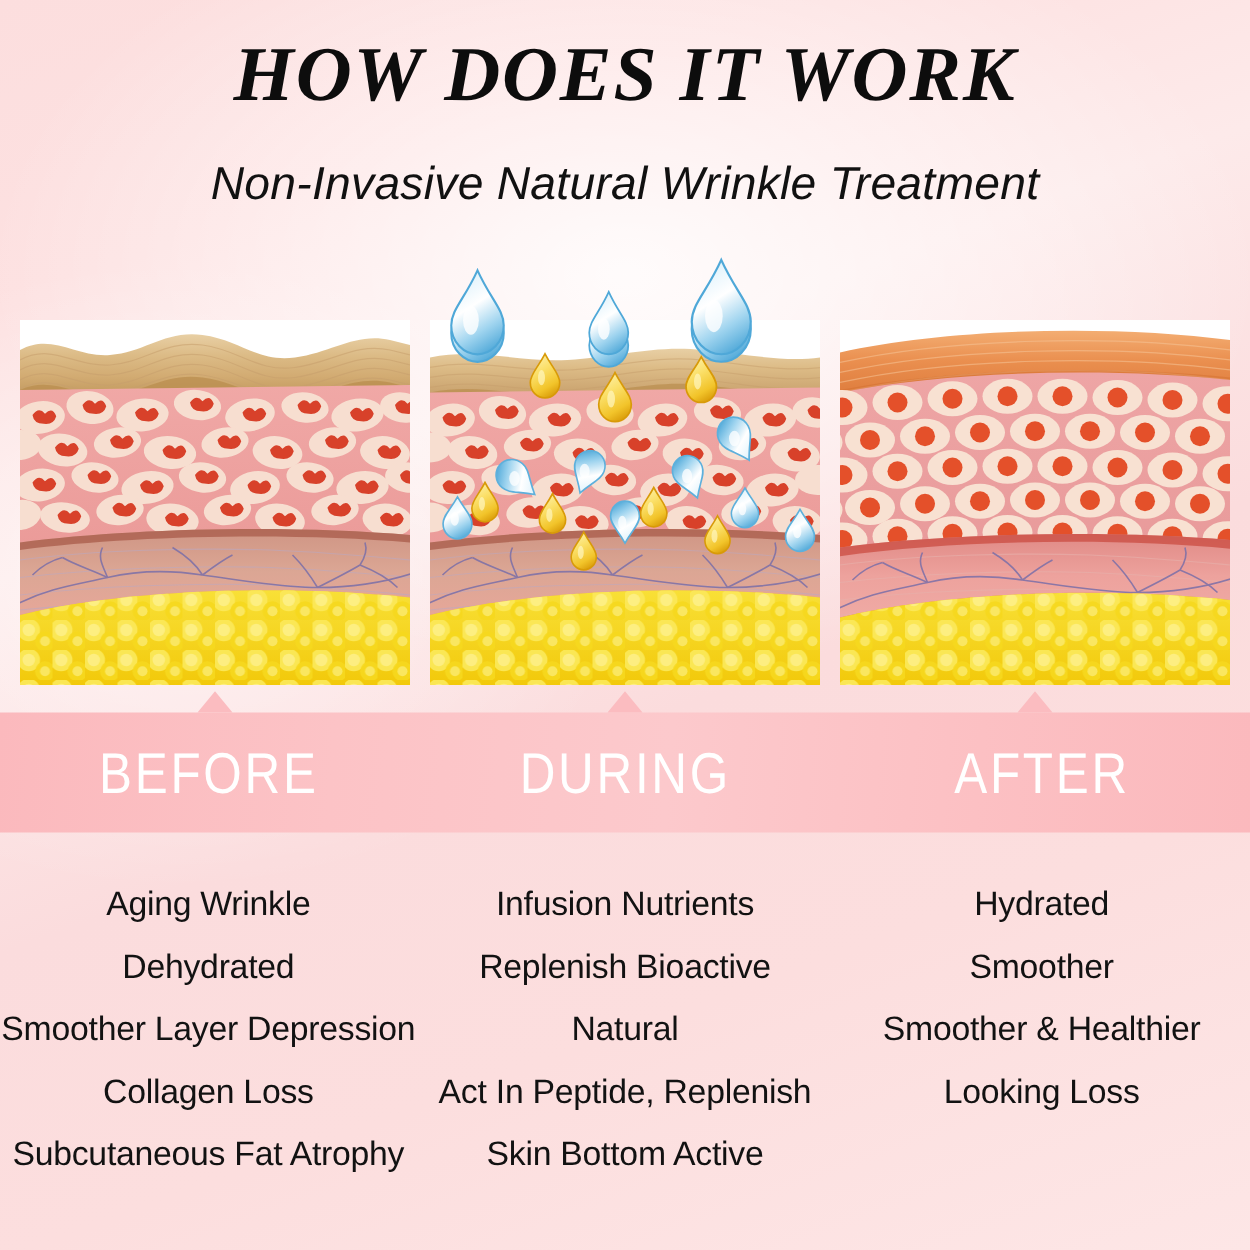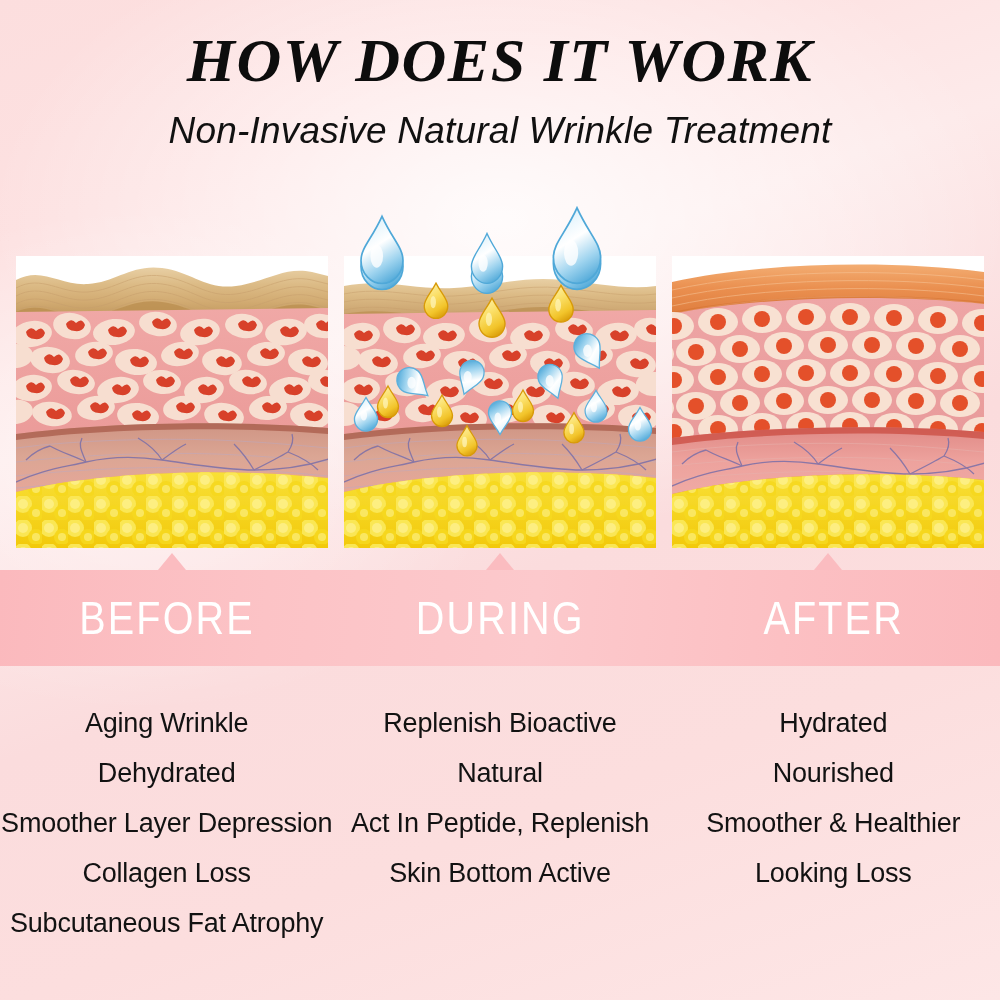--- a/index.html
+++ b/index.html
@@ -39,21 +39,21 @@
     font-family: "Liberation Serif", "DejaVu Serif", serif;
     font-style: italic;
     font-weight: bold;
     font-size: 62px;
     letter-spacing: 1.5px;
     color: #0d0d0d;
     line-height: 1.06;
     white-space: nowrap;
   }
   .subtitle {
-    margin: 0;
+    margin: 16px;
     padding-top: 16px;
     font-family: "Liberation Sans", sans-serif;
     font-style: italic;
     font-weight: 400;
     font-size: 37px;
     letter-spacing: 0.2px;
     color: #111111;
     white-space: nowrap;
   }
 
@@ -796,28 +796,29 @@
 
     <div class="column">
       <div class="col-item">Aging Wrinkle</div>
       <div class="col-item">Dehydrated</div>
       <div class="col-item">Smoother Layer Depression</div>
       <div class="col-item">Collagen Loss</div>
       <div class="col-item">Subcutaneous Fat Atrophy</div>
     </div>
 
     <div class="column">
+      <div class="col-item">Infusion Nutrients</div>
       <div class="col-item">Replenish Bioactive</div>
       <div class="col-item">Natural</div>
       <div class="col-item">Act In Peptide, Replenish</div>
       <div class="col-item">Skin Bottom Active</div>
     </div>
 
     <div class="column">
       <div class="col-item">Hydrated</div>
-      <div class="col-item">Nourished</div>
+      <div class="col-item">Smoother</div>
       <div class="col-item">Smoother &amp; Healthier</div>
       <div class="col-item">Looking Loss</div>
     </div>
 
   </div>
 
 </div>
 
 </body></html>

